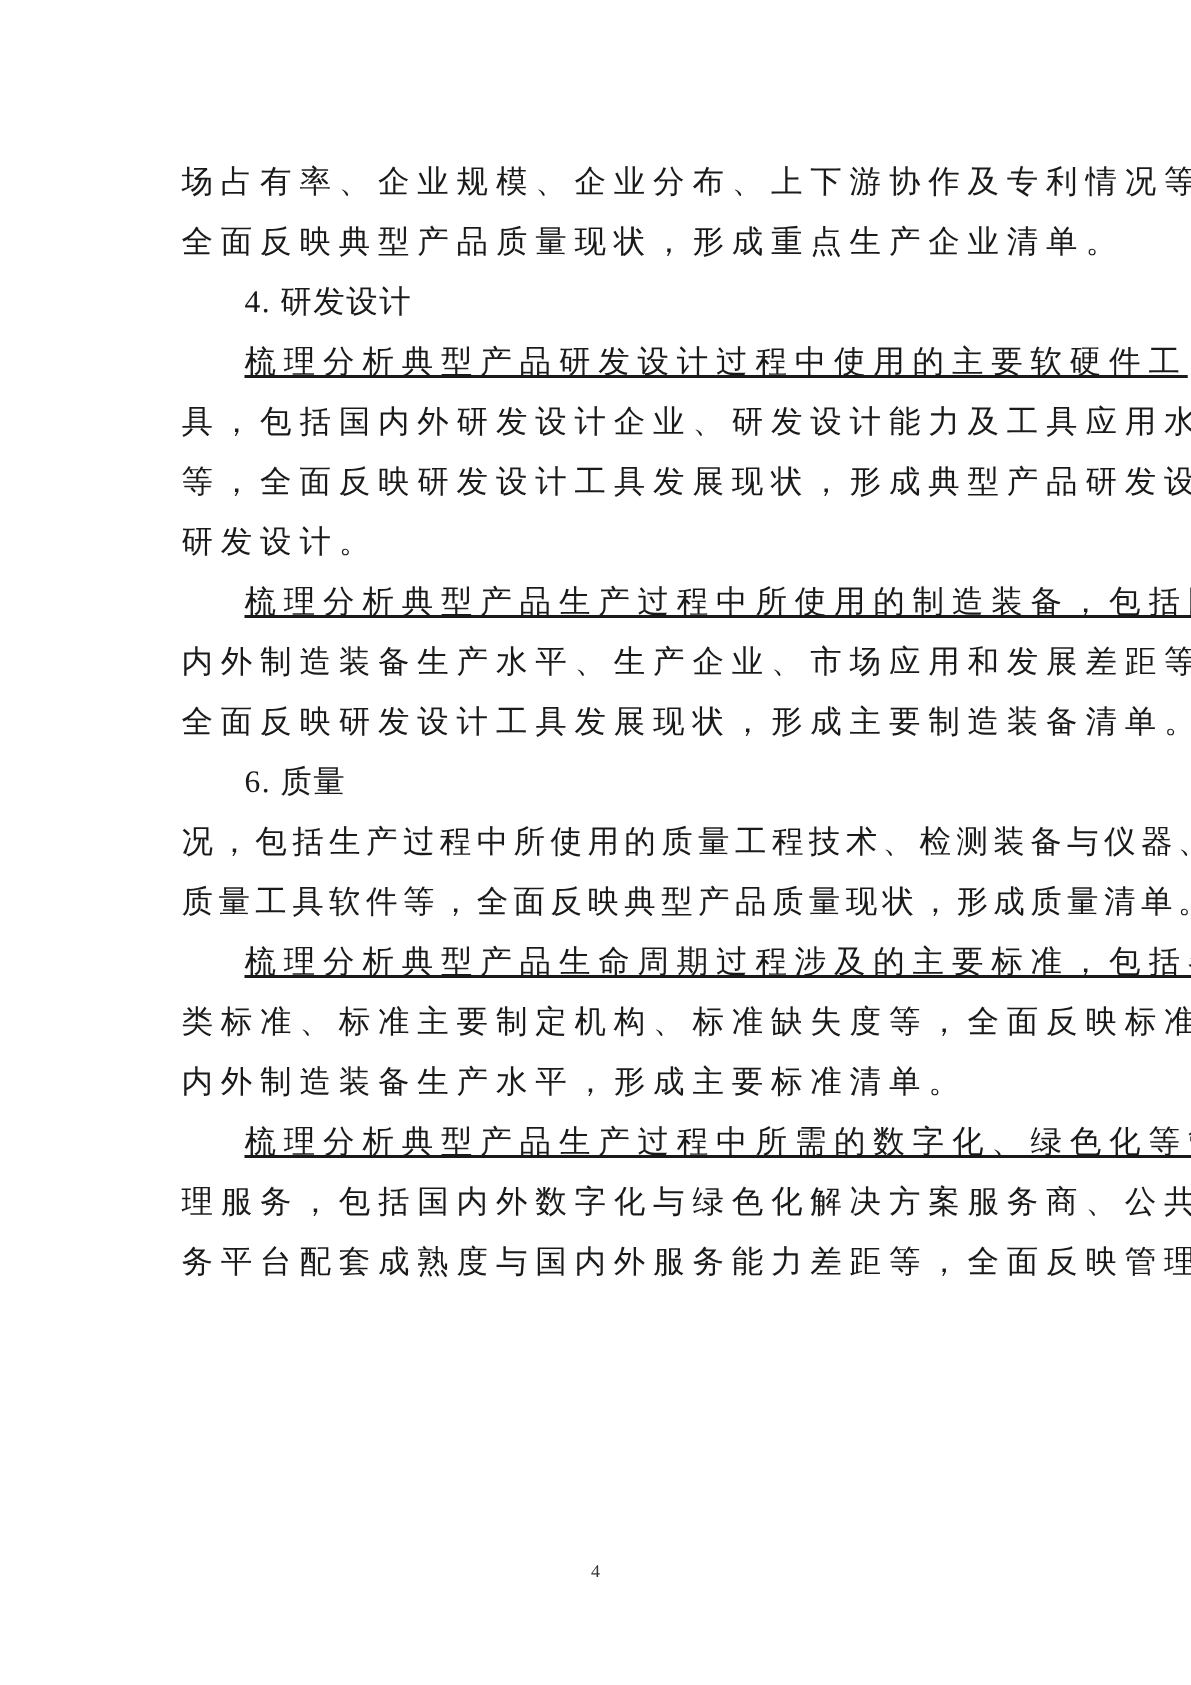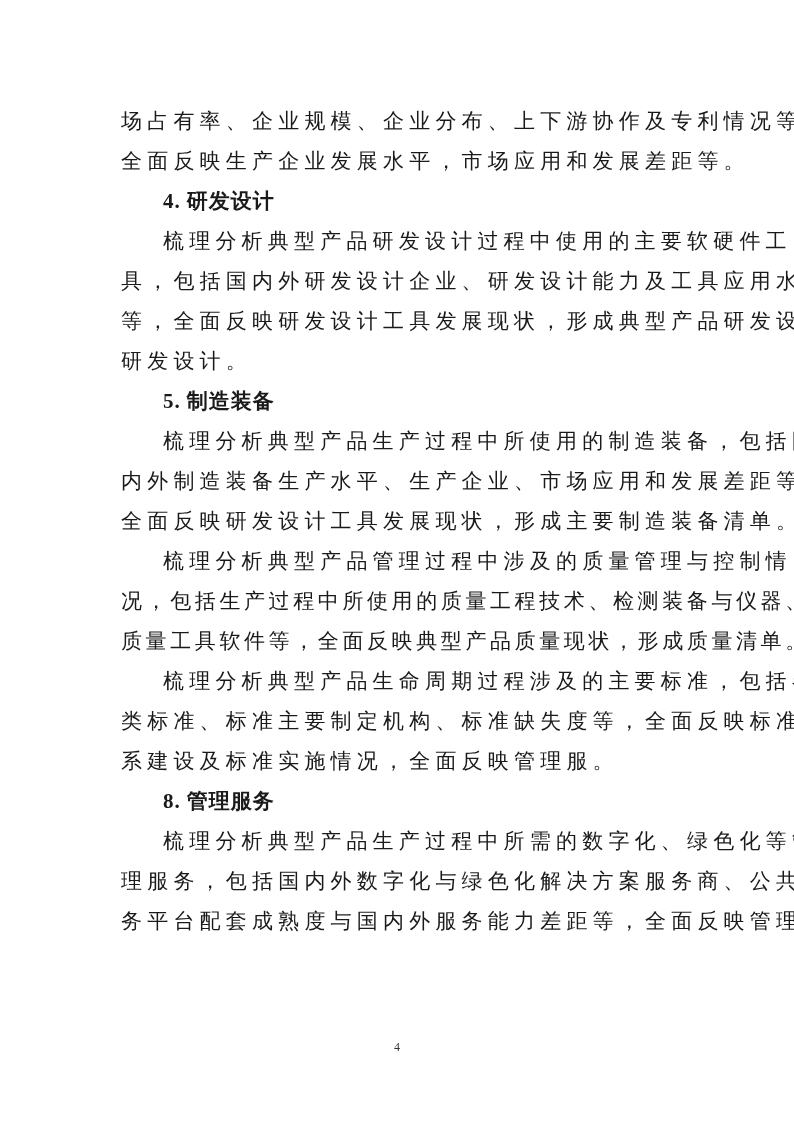--- a/index.html
+++ b/index.html
@@ -23,26 +23,27 @@
     }
     .line {
       height: 40px;
       line-height: 40px;
       font-size: 21px;
       white-space: nowrap;
       letter-spacing: 5.2px;
     }
     .line.indent {
       padding-left: 42px;
+      text-decoration: underline;
     }
     .heading {
       height: 40px;
       line-height: 40px;
       font-size: 21px;
-      font-weight: bold;
+      font-weight: normal;
       padding-left: 42px;
       white-space: nowrap;
       letter-spacing: 1px;
       font-family: "Liberation Serif", "DejaVu Serif", serif;
     }
     .heading .num {
       margin-right: 6px;
     }
     .page-number {
       position: absolute;
@@ -55,58 +56,54 @@
       color: #333;
     }
   </style>
 </head>
 <body>
 
 <div class="page">
 
   <div>
     <div class="line">场占有率、企业规模、企业分布、上下游协作及专利情况等，</div>
-    <div class="line">全面反映生产企业发展水平，市场应用和发展差距等。</div>
+    <div class="line">全面反映典型产品质量现状，形成重点生产企业清单。</div>
   </div>
 
   <div>
     <div class="heading">
       <span class="num">4.</span><span>研发设计</span>
     </div>
     <div class="line indent">梳理分析典型产品研发设计过程中使用的主要软硬件工</div>
     <div class="line">具，包括国内外研发设计企业、研发设计能力及工具应用水平</div>
     <div class="line">等，全面反映研发设计工具发展现状，形成典型产品研发设计</div>
     <div class="line">研发设计。</div>
   </div>
 
   <div>
-    <div class="heading">
-      <span class="num">5.</span><span>制造装备</span>
-    </div>
     <div class="line indent">梳理分析典型产品生产过程中所使用的制造装备，包括国</div>
     <div class="line">内外制造装备生产水平、生产企业、市场应用和发展差距等，</div>
     <div class="line">全面反映研发设计工具发展现状，形成主要制造装备清单。</div>
   </div>
 
   <div>
-    <div class="line indent">梳理分析典型产品管理过程中涉及的质量管理与控制情</div>
+    <div class="heading">
+      <span class="num">6.</span><span>质量</span>
+    </div>
     <div class="line" style="letter-spacing:3.6px">况，包括生产过程中所使用的质量工程技术、检测装备与仪器、</div>
     <div class="line" style="letter-spacing:3.6px">质量工具软件等，全面反映典型产品质量现状，形成质量清单。</div>
   </div>
 
   <div>
     <div class="line indent">梳理分析典型产品生命周期过程涉及的主要标准，包括各</div>
     <div class="line">类标准、标准主要制定机构、标准缺失度等，全面反映标准体</div>
-    <div class="line">系建设及标准实施情况，全面反映管理服。</div>
+    <div class="line">内外制造装备生产水平，形成主要标准清单。</div>
   </div>
 
   <div>
-    <div class="heading">
-      <span class="num">8.</span><span>管理服务</span>
-    </div>
     <div class="line indent">梳理分析典型产品生产过程中所需的数字化、绿色化等管</div>
     <div class="line">理服务，包括国内外数字化与绿色化解决方案服务商、公共服</div>
     <div class="line">务平台配套成熟度与国内外服务能力差距等，全面反映管理服</div>
   </div>
 
 </div>
 
 <div class="page-number">4</div>
 
 </body></html>

